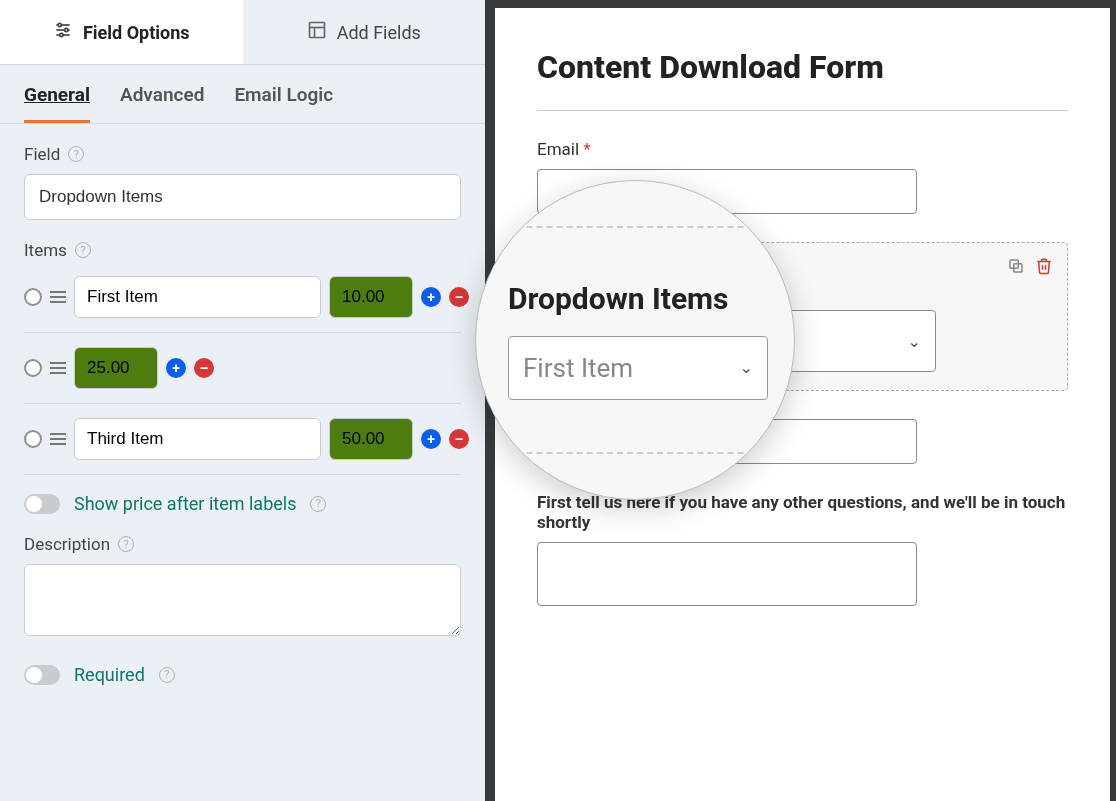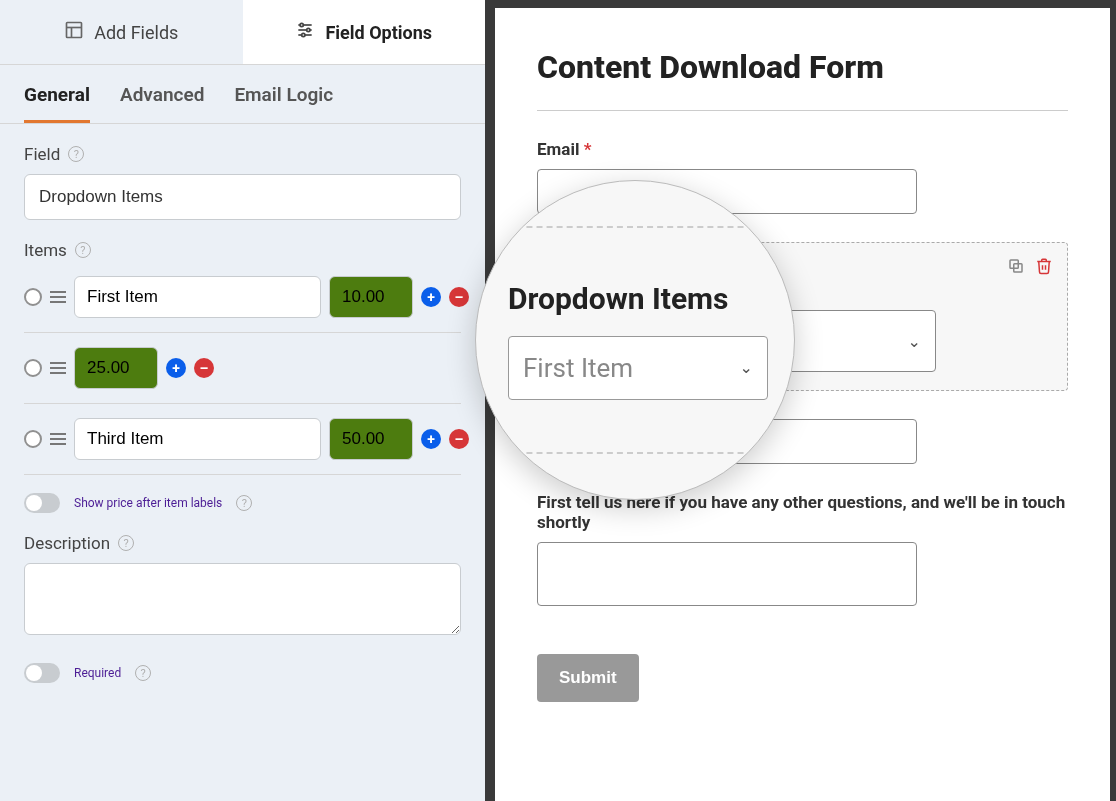--- a/index.html
+++ b/index.html
@@ -51,20 +51,21 @@
       font-size: 19px;
       font-weight: 600;
       color: #555;
       cursor: pointer;
       border-bottom: 3px solid transparent;
     }
     .sub-tab.active {
       color: #222;
       font-weight: 700;
       border-bottom: 3px solid #e27730;
+      text-decoration: underline;
     }
     .panel-content {
       padding: 20px 24px;
       overflow-y: auto;
     }
     .field-heading {
       font-size: 19px;
       font-weight: 700;
       color: #222;
       margin-bottom: 18px;
@@ -156,21 +157,21 @@
       cursor: pointer;
     }
     .toggle::after {
       content: "";
       position: absolute;
       width: 16px; height: 16px;
       background: #fff;
       border-radius: 50%;
       top: 2px; left: 2px;
     }
-    .toggle-label { font-size: 12px; color: #4c1d95; }
+    .toggle-label { font-size: 18px; color: #0f766e; }
 
     
     .preview-wrap {
       flex: 1;
       background: #3a3a3a;
       padding: 0 6px 0 0;
       position: relative;
     }
     .preview {
       background: #fff;
@@ -186,21 +187,21 @@
       margin-bottom: 24px;
     }
     .divider {
       border: none;
       border-top: 1px solid #ccc;
       margin-bottom: 28px;
     }
     .form-field { margin-bottom: 28px; }
     .field-label {
       font-size: 17px;
-      font-weight: 700;
+      font-weight: 400;
       color: #333;
       margin-bottom: 10px;
     }
     .req { color: #d63638; }
     .field-input {
       width: 380px;
       padding: 14px 12px;
       border: 1px solid #888;
       border-radius: 4px;
       background: #fff;
@@ -290,42 +291,42 @@
       bottom: -40px; left: -40px; right: -40px;
       height: 85px;
       border-top: 2px dashed #ccc;
     }
   </style>
 </head>
 <body>
 
 <div class="sidebar">
   <div class="top-tabs">
-    <div class="top-tab">
-      <span class="icon">
-        <svg viewBox="0 0 24 24" fill="none" stroke="#666" stroke-width="2">
-            <rect x="3" y="3" width="18" height="18" rx="1"></rect>
-            <line x1="3" y1="9" x2="21" y2="9"></line>
-            <line x1="9" y1="21" x2="9" y2="9"></line>
-          </svg>
-      </span>
-      <span>Add Fields</span>
-    </div>
     <div class="top-tab active">
       <span class="icon">
         <svg viewBox="0 0 24 24" fill="none" stroke="#444" stroke-width="2">
             <line x1="4" y1="6" x2="20" y2="6"></line>
             <line x1="4" y1="12" x2="20" y2="12"></line>
             <line x1="4" y1="18" x2="20" y2="18"></line>
             <circle cx="8" cy="6" r="2" fill="#fff"></circle>
             <circle cx="16" cy="12" r="2" fill="#fff"></circle>
             <circle cx="10" cy="18" r="2" fill="#fff"></circle>
           </svg>
       </span>
       <span>Field Options</span>
+    </div>
+    <div class="top-tab">
+      <span class="icon">
+        <svg viewBox="0 0 24 24" fill="none" stroke="#666" stroke-width="2">
+            <rect x="3" y="3" width="18" height="18" rx="1"></rect>
+            <line x1="3" y1="9" x2="21" y2="9"></line>
+            <line x1="9" y1="21" x2="9" y2="9"></line>
+          </svg>
+      </span>
+      <span>Add Fields</span>
     </div>
   </div>
 
   <div class="sub-tabs">
     <div class="sub-tab active">General</div>
     <div class="sub-tab">Advanced</div>
     <div class="sub-tab">Email Logic</div>
   </div>
 
   <div class="panel-content">
@@ -449,21 +450,20 @@
 
     <div class="form-field">
       <input class="field-input" type="text" style="">
     </div>
 
     <div class="form-field">
       <div class="field-label" style="font-weight:700;">First tell us here if you have any other questions, and we'll be in touch shortly</div>
       <div class="textarea-field"></div>
     </div>
 
-    <button class="submit-btn">Submit</button>
   </div>
 </div>
 
 <div class="magnifier">
   <div class="selected-field-label">Dropdown Items</div>
   <div class="dropdown-box">
     <span>First Item</span>
     <span class="chev">⌄</span>
   </div>
 </div>

